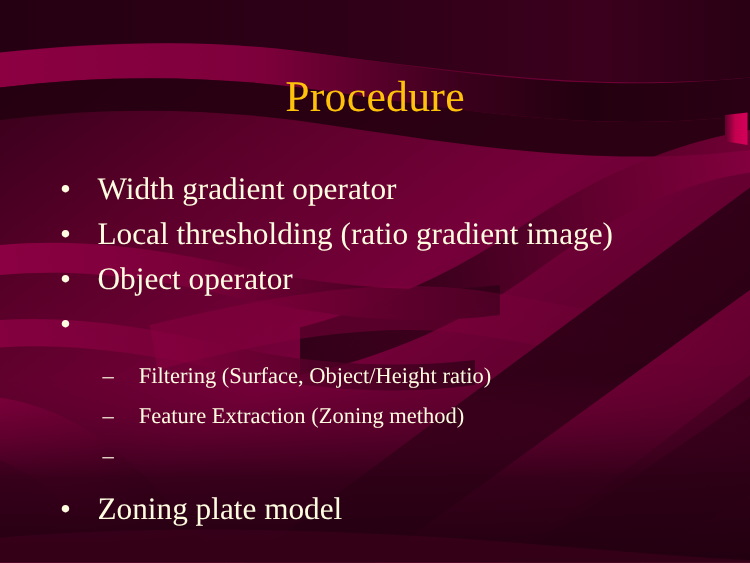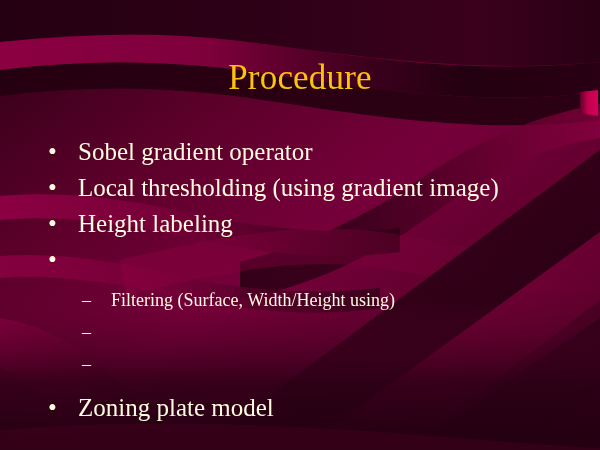--- a/index.html
+++ b/index.html
@@ -208,46 +208,47 @@
   </div>
 
   <div id="content">
 
     <div id="title">Procedure</div>
 
     <div id="bullets">
 
       <div class="bullet-row lvl1">
         <span class="marker">•</span>
-        <span class="label">Sobel gradient operator</span>
-      </div>
-
-      <div class="bullet-row lvl1">
-        <span class="marker">•</span>
-        <span class="label">Local thresholding (using gradient image)</span>
-      </div>
-
-      <div class="bullet-row lvl1">
-        <span class="marker">•</span>
-        <span class="label">Height labeling</span>
+        <span class="label">Width gradient operator</span>
+      </div>
+
+      <div class="bullet-row lvl1">
+        <span class="marker">•</span>
+        <span class="label">Local thresholding (ratio gradient image)</span>
+      </div>
+
+      <div class="bullet-row lvl1">
+        <span class="marker">•</span>
+        <span class="label">Object operator</span>
       </div>
 
       <div class="bullet-row lvl1">
         <span class="marker">•</span>
       </div>
 
       <div class="spacer-sm"></div>
 
       <div class="bullet-row lvl2">
         <span class="marker">–</span>
-        <span class="label">Filtering (Surface, Width/Height using)</span>
+        <span class="label">Filtering (Surface, Object/Height ratio)</span>
       </div>
 
       <div class="bullet-row lvl2">
         <span class="marker">–</span>
+        <span class="label">Feature Extraction (Zoning method)</span>
       </div>
 
       <div class="bullet-row lvl2">
         <span class="marker">–</span>
       </div>
 
       <div class="spacer-md"></div>
 
       <div class="bullet-row lvl1">
         <span class="marker">•</span>

